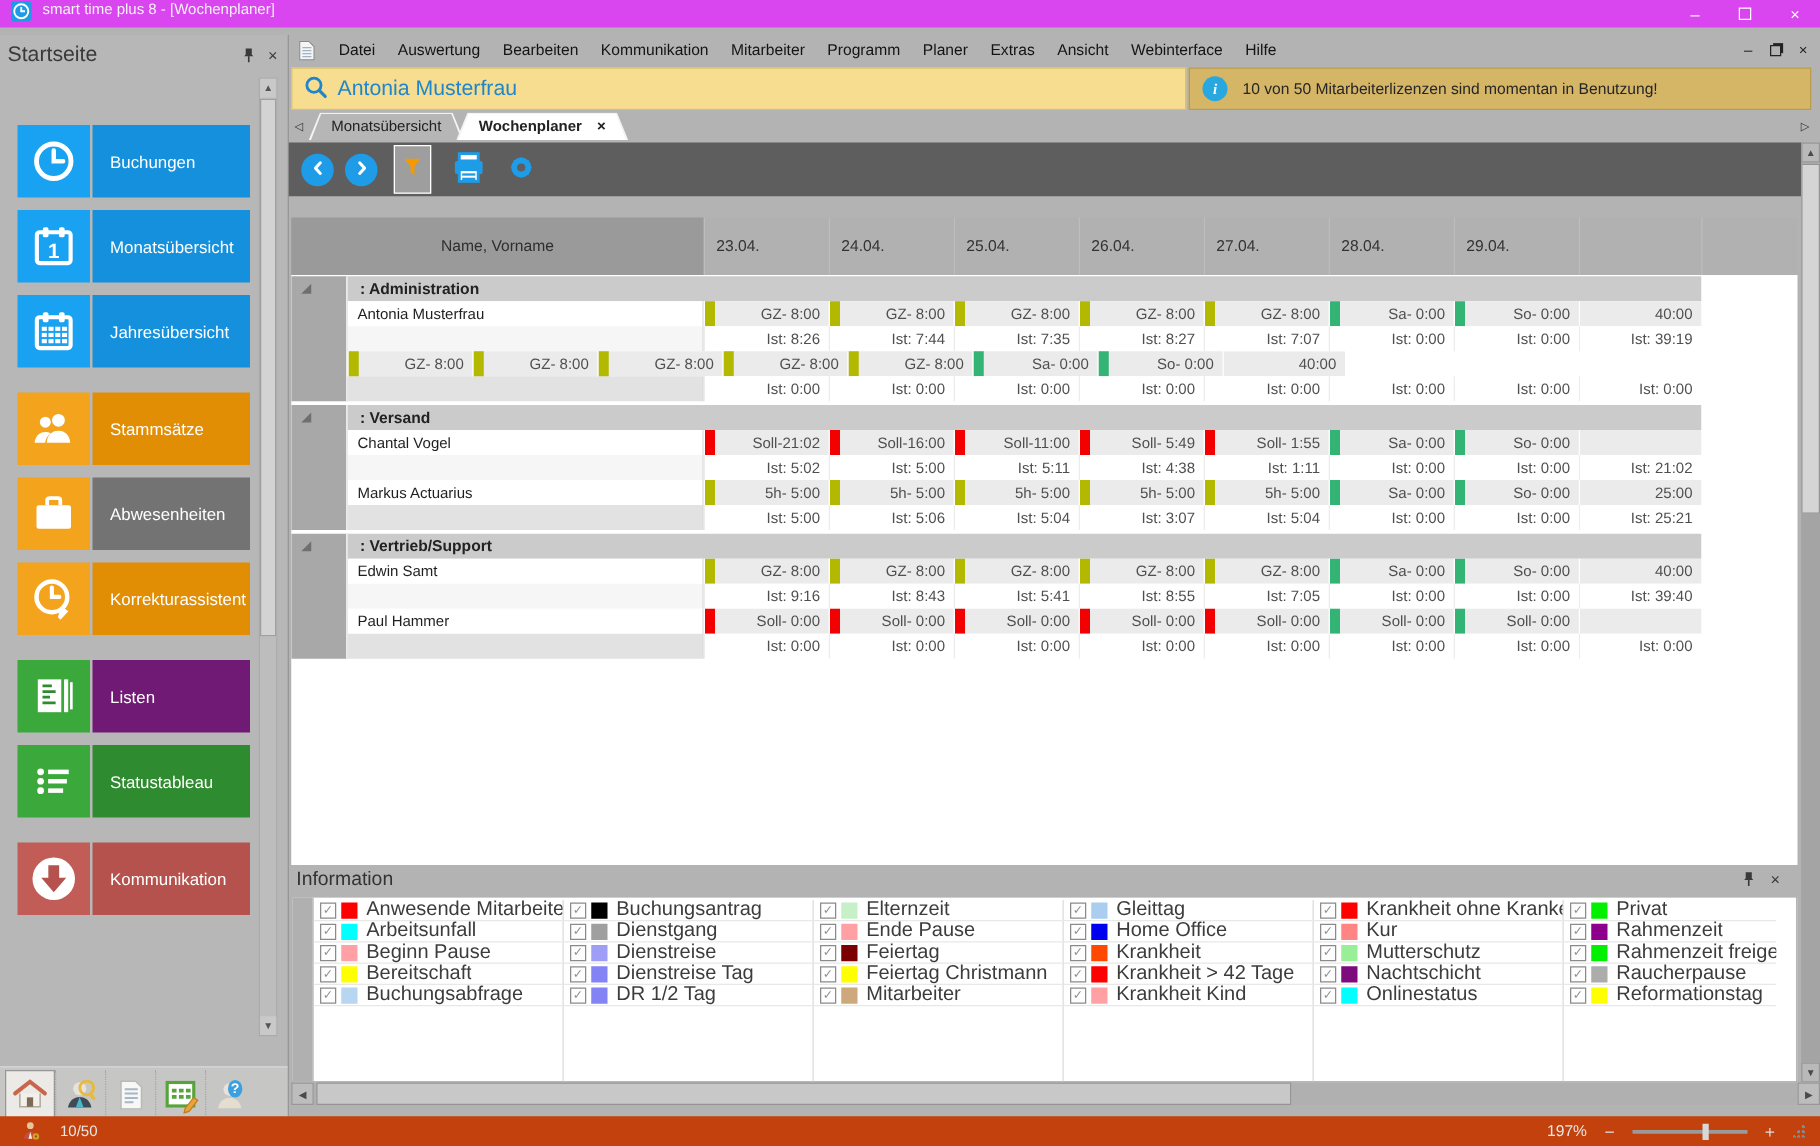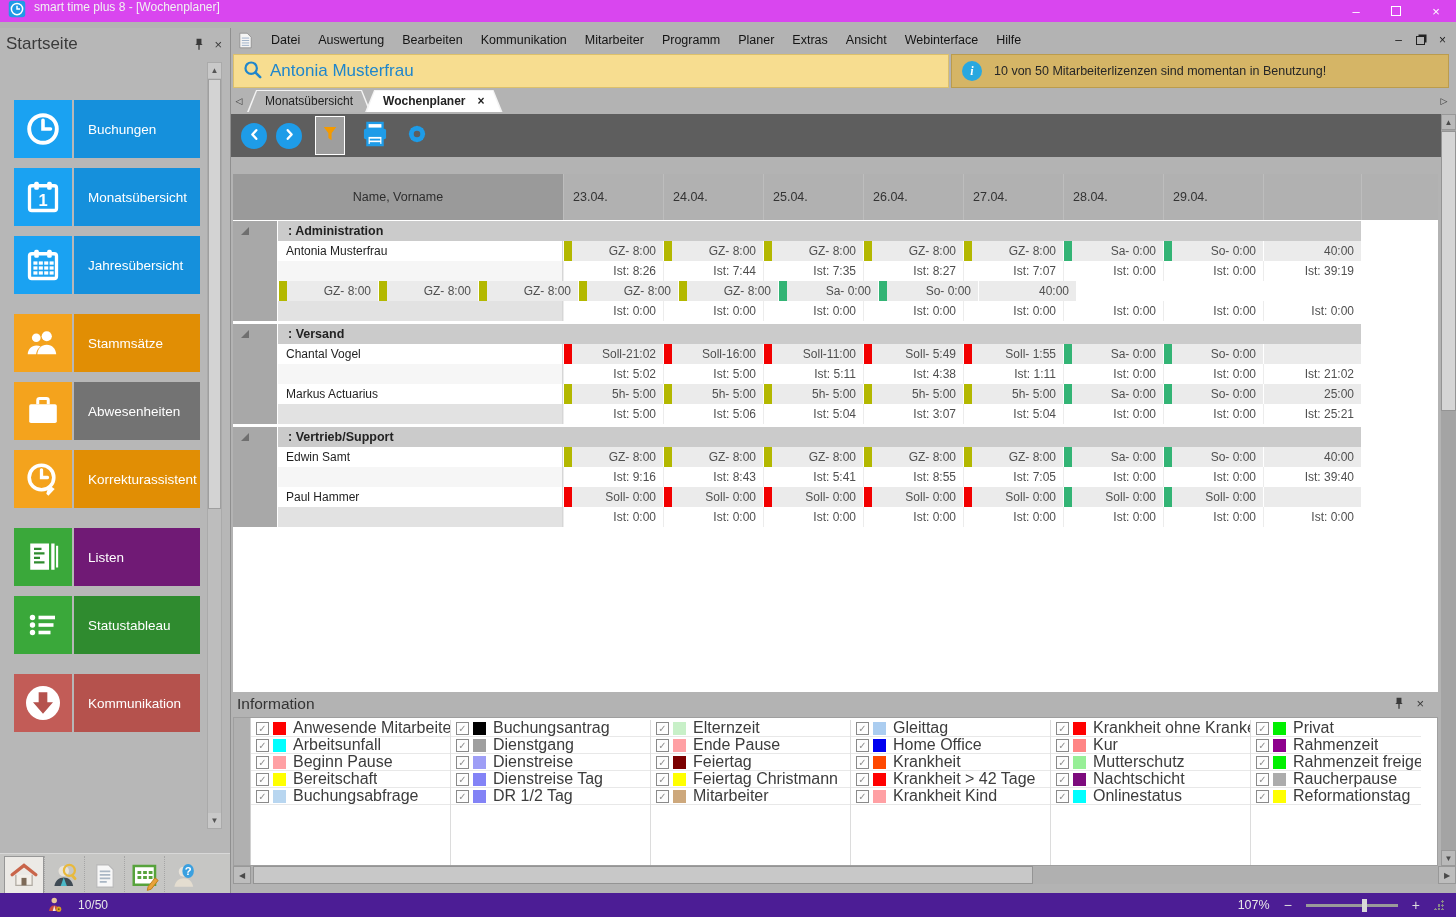--- a/index.html
+++ b/index.html
@@ -112,21 +112,21 @@
 .vscroll{position:absolute;top:86px;right:0;width:15px;bottom:27px;background:#a4a4a4;}
 .vs-arr{position:absolute;left:0;width:15px;height:16px;background:#b9b9b9;border:1px solid #989898;color:#4a4a4a;font-size:8px;display:flex;align-items:center;justify-content:center;}
 .vs-arr.up{top:0;}.vs-arr.dn{bottom:0;}
 .vs-thumb{position:absolute;left:0;top:17px;width:15px;height:280px;background:#d5d5d5;border:1px solid #949494;}
 .hscroll{position:absolute;left:2px;right:0;bottom:9px;height:18px;background:#b0b0b0;}
 .hs-arr{position:absolute;top:0;width:18px;height:18px;background:#bdbdbd;border:1px solid #989898;color:#4a4a4a;font-size:8px;display:flex;align-items:center;justify-content:center;}
 .hs-arr.lf{left:0;}.hs-arr.rt{right:0;}
 .hs-thumb{position:absolute;left:20px;top:0;width:780px;height:18px;background:#c8c8c8;border:1px solid #949494;}
 
 
-.statusbar{position:absolute;left:0;right:0;bottom:0;height:24px;background:#4c1d95;color:#e8e8e8;display:flex;align-items:center;z-index:31;padding-left:30px;}
+.statusbar{position:absolute;left:0;right:0;bottom:0;height:24px;background:#c2410c;color:#e8e8e8;display:flex;align-items:center;z-index:31;}
 .statusbar .uico{margin-left:16px;display:flex;}
 .statusbar .lic{margin-left:14px;font-size:12px;}
 .sb-right{margin-left:auto;display:flex;align-items:center;gap:14px;padding-right:12px;}
 .zoomlabel{font-size:12.5px;}
 .zbtn{font-size:14px;color:#ddd;}
 .ztrack{width:92px;height:3px;background:#9a9a9a;position:relative;}
 .zthumb{position:absolute;left:56px;top:-5px;width:5px;height:13px;background:#d8d8d8;}
 .grip{width:10px;height:10px;background:
  radial-gradient(circle at 85% 15%, #888 1.2px, transparent 1.4px),
  radial-gradient(circle at 85% 55%, #888 1.2px, transparent 1.4px),
@@ -1024,21 +1024,21 @@
       <svg viewBox="0 0 24 24" width="18" height="18">
           <circle cx="11" cy="6" r="3.6" fill="#e8c49a"></circle>
           <path d="M4 20c.5-5 3.2-7.5 7-7.5s6.5 2.5 7 7.5z" fill="#c84b3f"></path>
           <path d="M11 12.5L9 20h4z" fill="#f2ece2"></path>
           <circle cx="17" cy="17.5" r="3.4" fill="#d8a021"></circle>
           <circle cx="17" cy="17.5" r="1.2" fill="#7a5a10"></circle>
         </svg>
     </span>
     <span class="lic">10/50</span>
     <span class="sb-right">
-      <span class="zoomlabel">107%</span>
+      <span class="zoomlabel">197%</span>
       <span class="zbtn">−</span>
       <span class="ztrack">
           <span class="zthumb"></span>
         </span>
       <span class="zbtn">+</span>
       <span class="grip"></span>
     </span>
   </div>
 
 </div>

